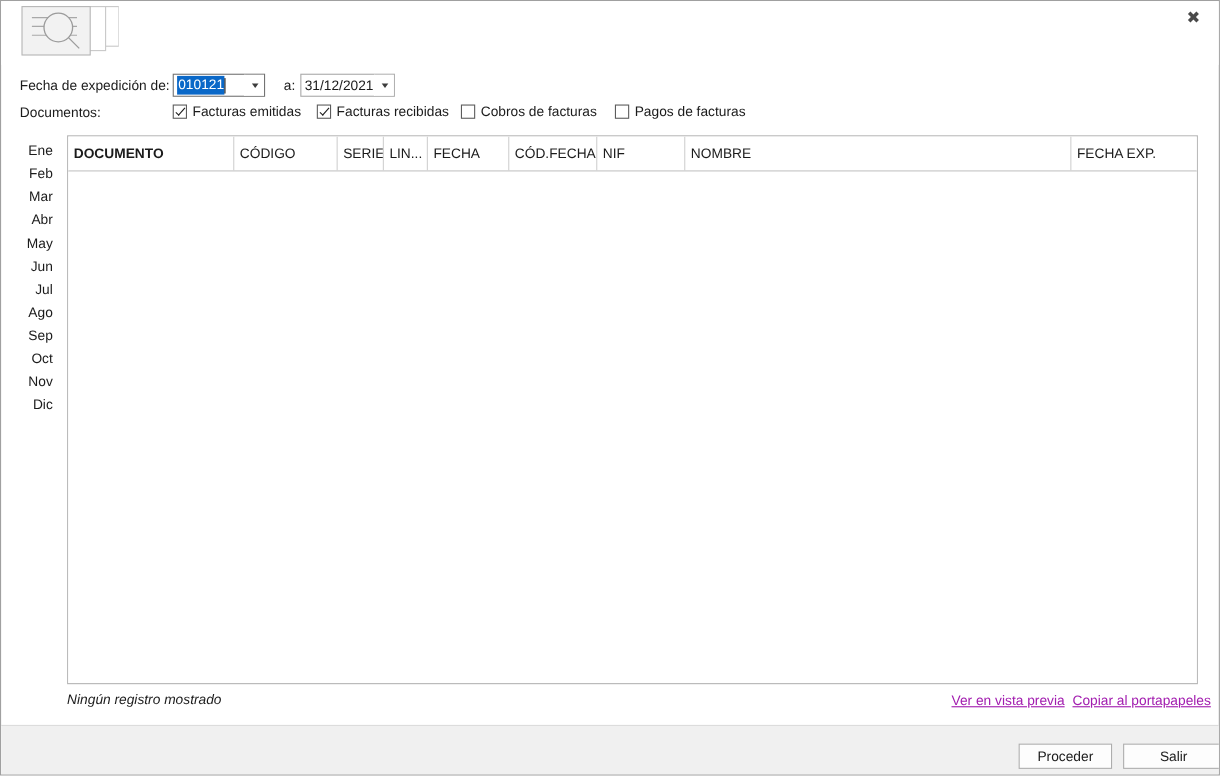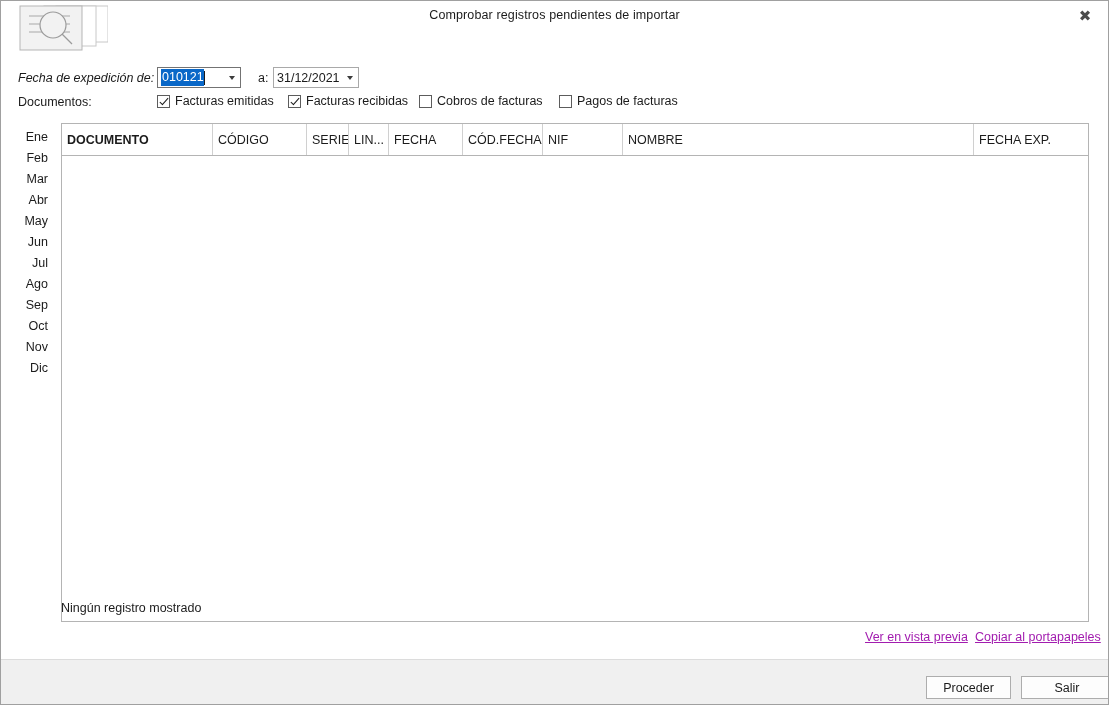--- a/index.html
+++ b/index.html
@@ -59,21 +59,21 @@
     font-family: "DejaVu Sans", sans-serif;
   }
 
   
   .field-label {
     position: absolute;
     font-size: 12.5px;
     color: #1b1b1b;
     white-space: nowrap;
   }
-  #label-fecha { left: 17px; top: 70px; font-style: italic; }
+  #label-fecha { left: 17px; top: 70px; }
   #label-documentos { left: 17px; top: 94px; }
   #label-a { left: 257px; top: 70px; }
 
   .combo {
     position: absolute;
     height: 21px;
     background: #ffffff;
     border: 1px solid #a9a9a9;
     box-sizing: border-box;
     display: flex;
@@ -215,24 +215,25 @@
   .gh-cell.bold { font-weight: bold; }
   #grid-body {
     height: 465px;
     background: #ffffff;
   }
 
   
   #status-text {
     position: absolute;
     left: 60px;
-    top: 600px;
-    font-size: 12.5px;
-    color: #1b1b1b;
-    white-space: nowrap;
+    top: 628px;
+    font-size: 12.5px;
+    color: #1b1b1b;
+    white-space: nowrap;
+    font-style: italic;
   }
   .footer-link {
     position: absolute;
     top: 629px;
     font-size: 12.5px;
     color: #a21caf;
     text-decoration: underline;
     cursor: pointer;
     white-space: nowrap;
   }
@@ -279,21 +280,20 @@
       <rect x="26" y="2" width="52" height="40" fill="#ffffff" stroke="#c8c8c8" stroke-width="1"></rect>
       <rect x="2" y="2" width="62" height="44" fill="#f2f2f2" stroke="#b5b5b5" stroke-width="1"></rect>
       <line x1="11" y1="12" x2="52" y2="12" stroke="#a8a8a8" stroke-width="1"></line>
       <line x1="11" y1="20" x2="52" y2="20" stroke="#a8a8a8" stroke-width="1"></line>
       <line x1="11" y1="28" x2="52" y2="28" stroke="#a8a8a8" stroke-width="1"></line>
       <circle cx="35" cy="21" r="13" fill="#f2f2f2" stroke="#9b9b9b" stroke-width="1.2"></circle>
       <line x1="44" y1="30" x2="54" y2="40" stroke="#9b9b9b" stroke-width="1.2"></line>
     </svg>
   </div>
 
-  <div id="window-title">Comprobar registros pendientes de importar</div>
 
   <div id="close-button">
     <span class="x-glyph">✖</span>
   </div>
 </div>
 
 <div class="field-label" id="label-fecha">Fecha de expedición de:</div>
 <div class="field-label" id="label-a">a:</div>
 <div class="field-label" id="label-documentos">Documentos:</div>
 

